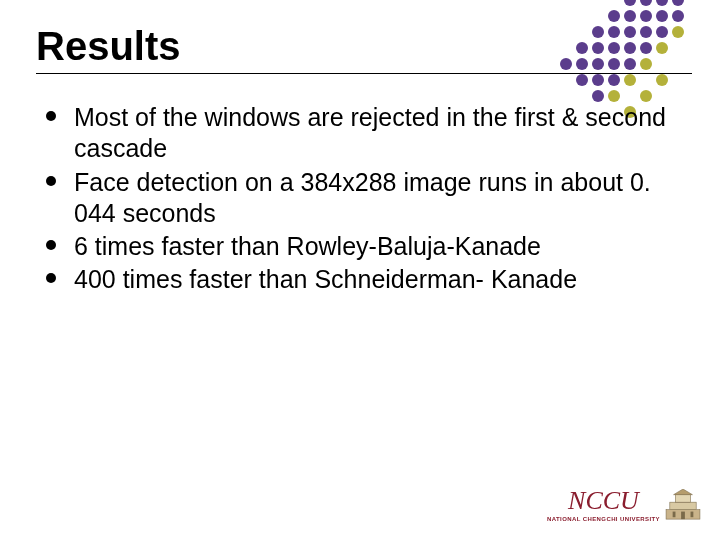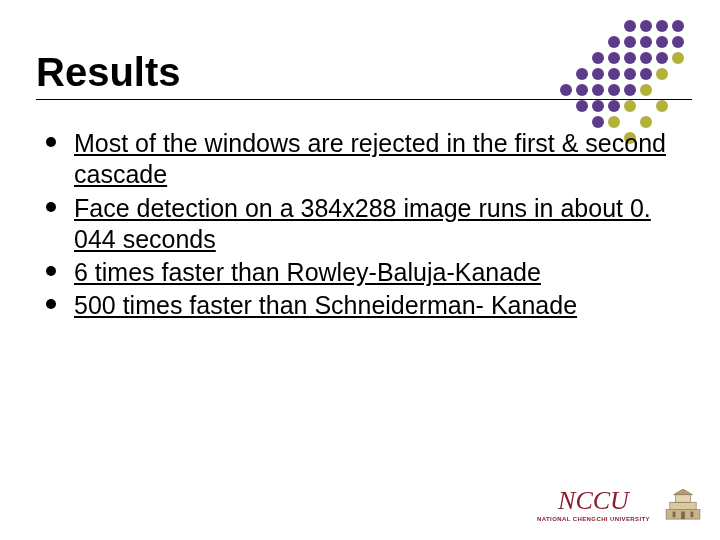--- a/index.html
+++ b/index.html
@@ -7,21 +7,21 @@
   body {
     font-family: Arial, Helvetica, sans-serif;
     background: #ffffff;
     position: relative;
     overflow: hidden;
   }
   .slide {
     width: 720px;
     height: 540px;
     position: relative;
-    padding: 50px 28px 0 36px;
+    padding: 24px 28px 0 36px;
   }
   .title-row {
     position: relative;
     border-bottom: 1px solid #000;
     padding-bottom: 4px;
     margin-bottom: 28px;
     display: flex;
     align-items: flex-end;
   }
   .title {
@@ -39,21 +39,20 @@
     grid-auto-rows: 12px;
     gap: 4px;
   }
   .dot {
     width: 12px;
     height: 12px;
     border-radius: 50%;
   }
   .content {
     padding-left: 4px;
-    text-decoration: underline;
   }
   ul.bullets {
     list-style: none;
   }
   ul.bullets > li {
     position: relative;
     padding-left: 34px;
     font-size: 25px;
     line-height: 1.25;
     color: #000;
@@ -68,21 +67,21 @@
     height: 10px;
     border-radius: 50%;
     background: #000;
   }
   .footer {
     position: absolute;
     right: 18px;
     bottom: 18px;
     display: flex;
     align-items: center;
-    gap: 14px;
+    gap: 4px;
   }
   .nccu-mark {
     display: flex;
     flex-direction: column;
     align-items: center;
     line-height: 1;
   }
   .nccu-script {
     font-family: "Brush Script MT", "Segoe Script", cursive;
     font-size: 26px;
@@ -175,21 +174,21 @@
         <div class="dot" style="background: transparent;"></div>
         <div class="dot" style="background: transparent;"></div>
       </div>
   </div>
 
   <div class="content">
     <ul class="bullets">
       <li>Most of the windows are rejected in the first &amp; second cascade</li>
       <li>Face detection on a 384x288 image runs in about 0. 044 seconds</li>
       <li>6 times faster than Rowley-Baluja-Kanade</li>
-      <li>500 times faster than Schneiderman- Kanade</li>
+      <li>400 times faster than Schneiderman- Kanade</li>
     </ul>
   </div>
 
   <div class="footer">
     <div class="nccu-mark">
       <span class="nccu-script">NCCU</span>
       <span class="nccu-sub">NATIONAL CHENGCHI UNIVERSITY</span>
     </div>
     <svg class="crest" viewBox="0 0 40 34">
       <rect x="2" y="22" width="36" height="10" fill="#c9b38a" stroke="#7a6a4a" stroke-width="0.6"></rect>

